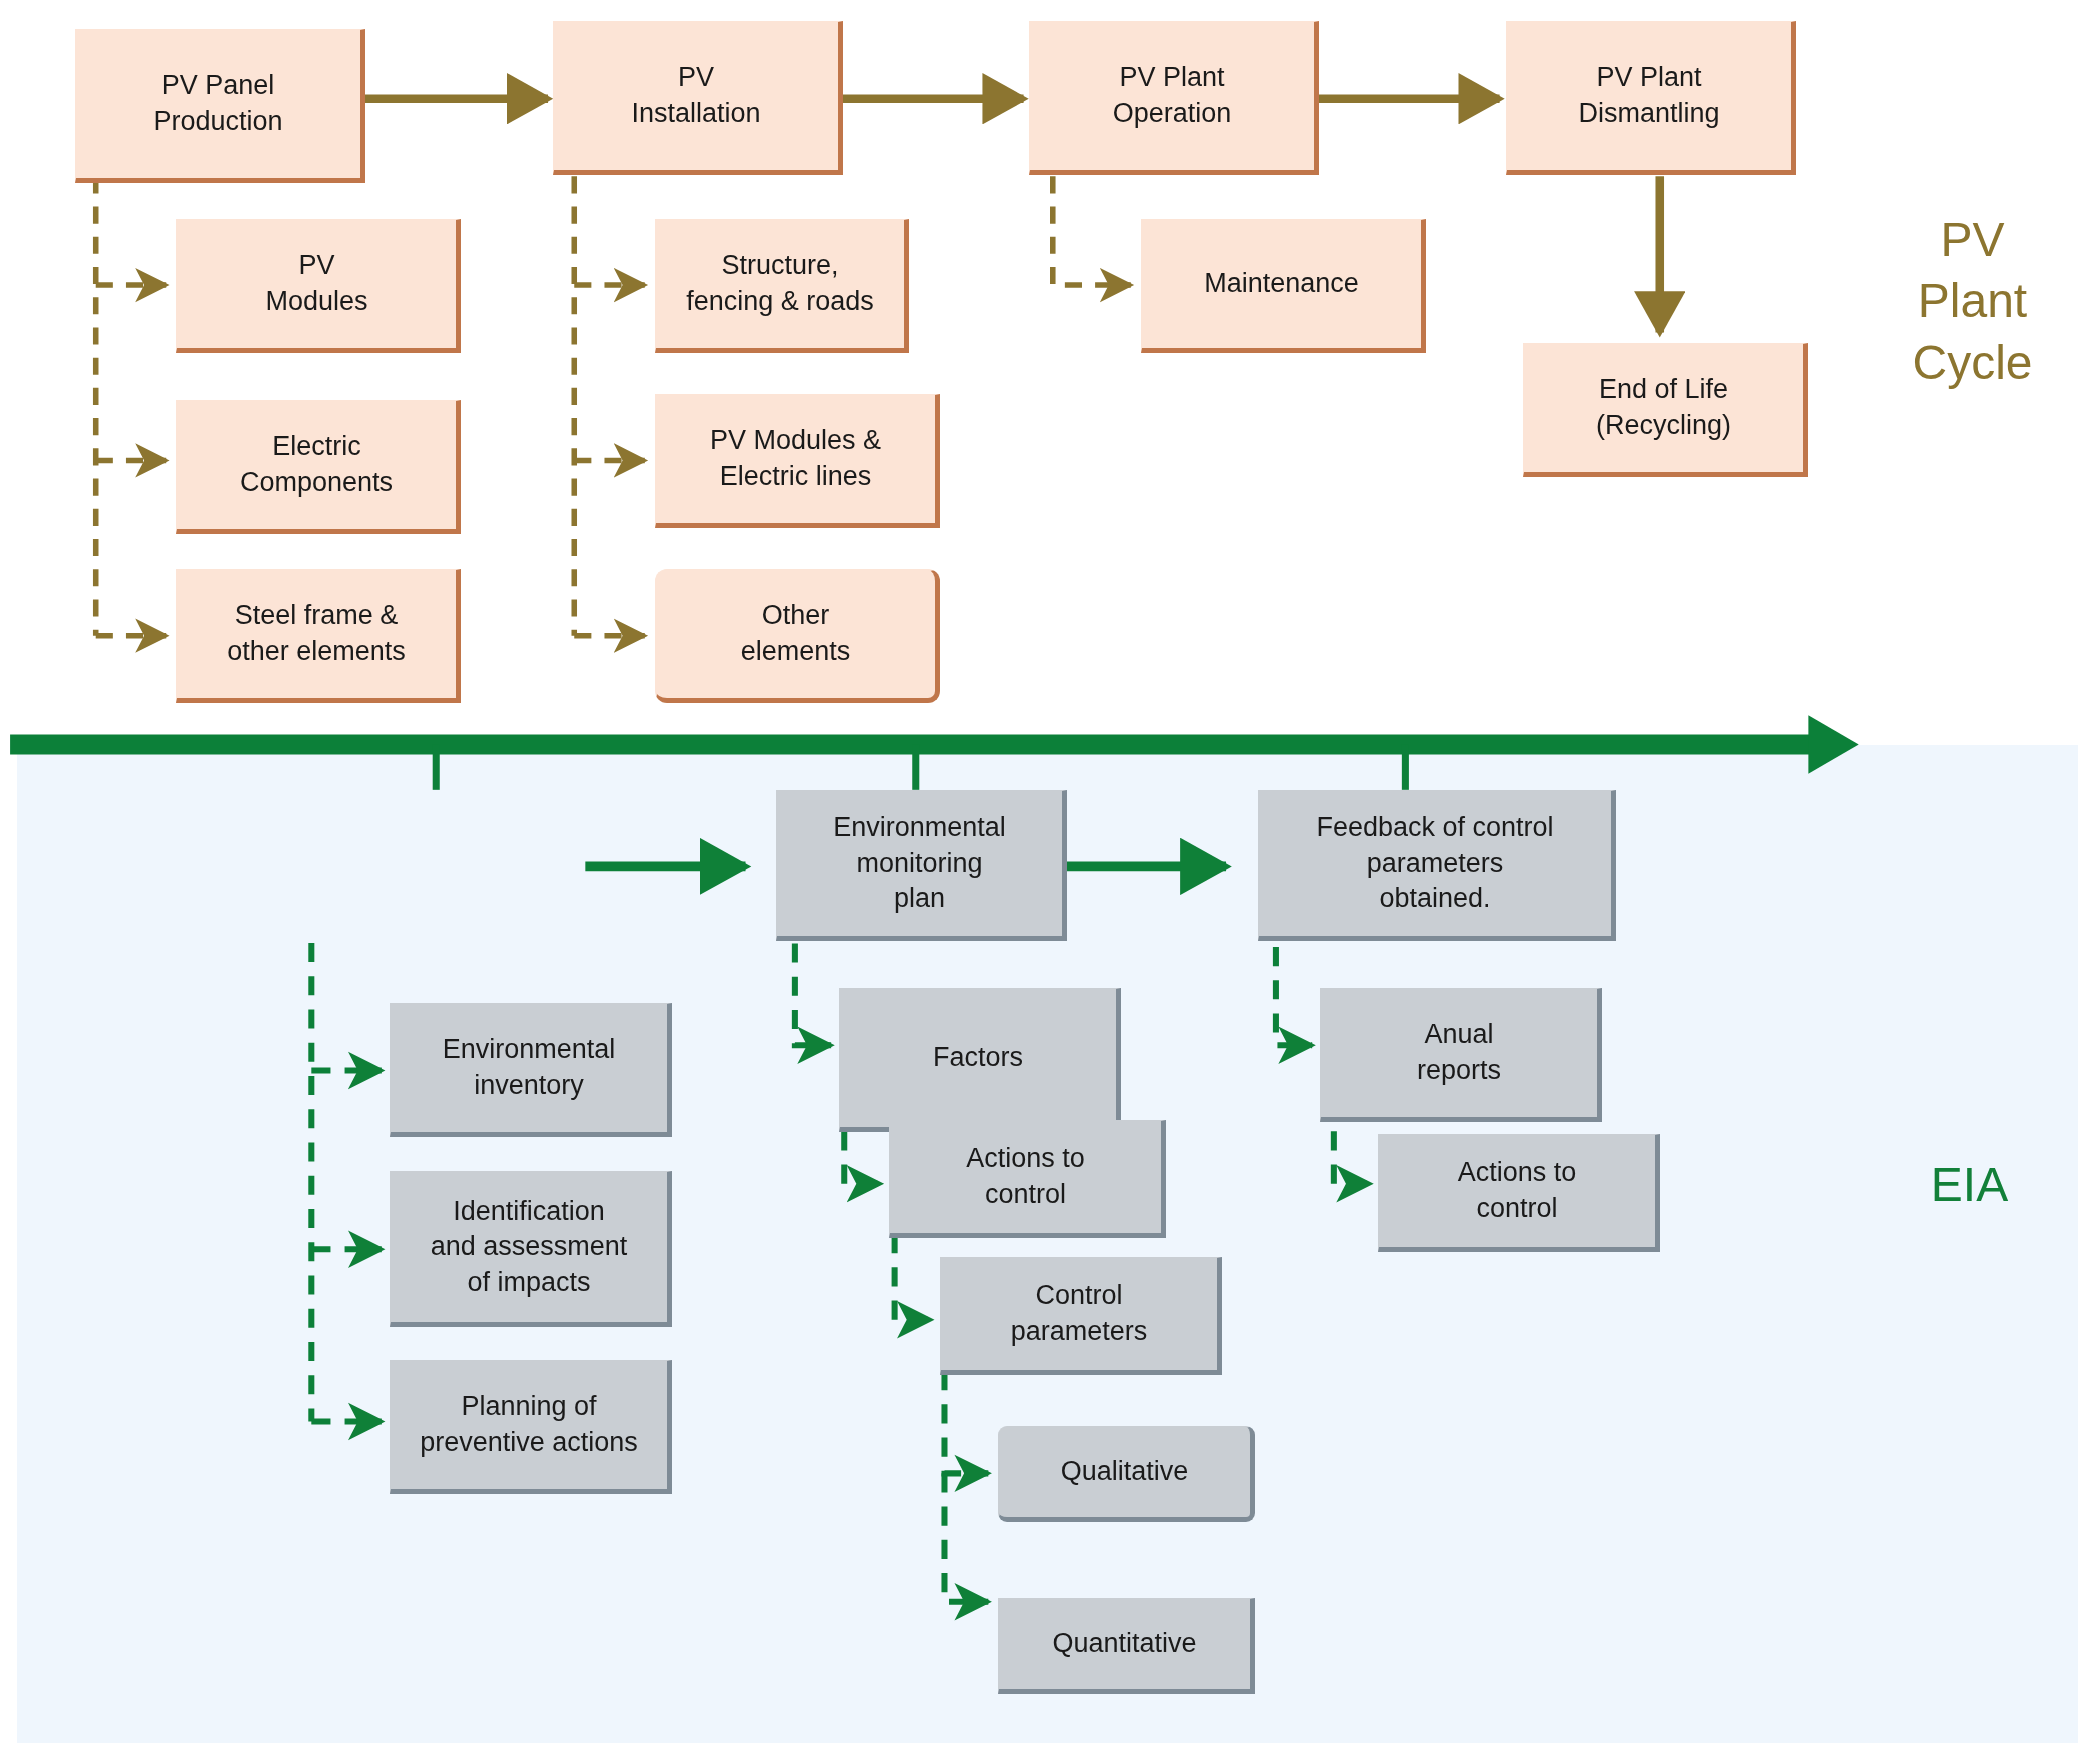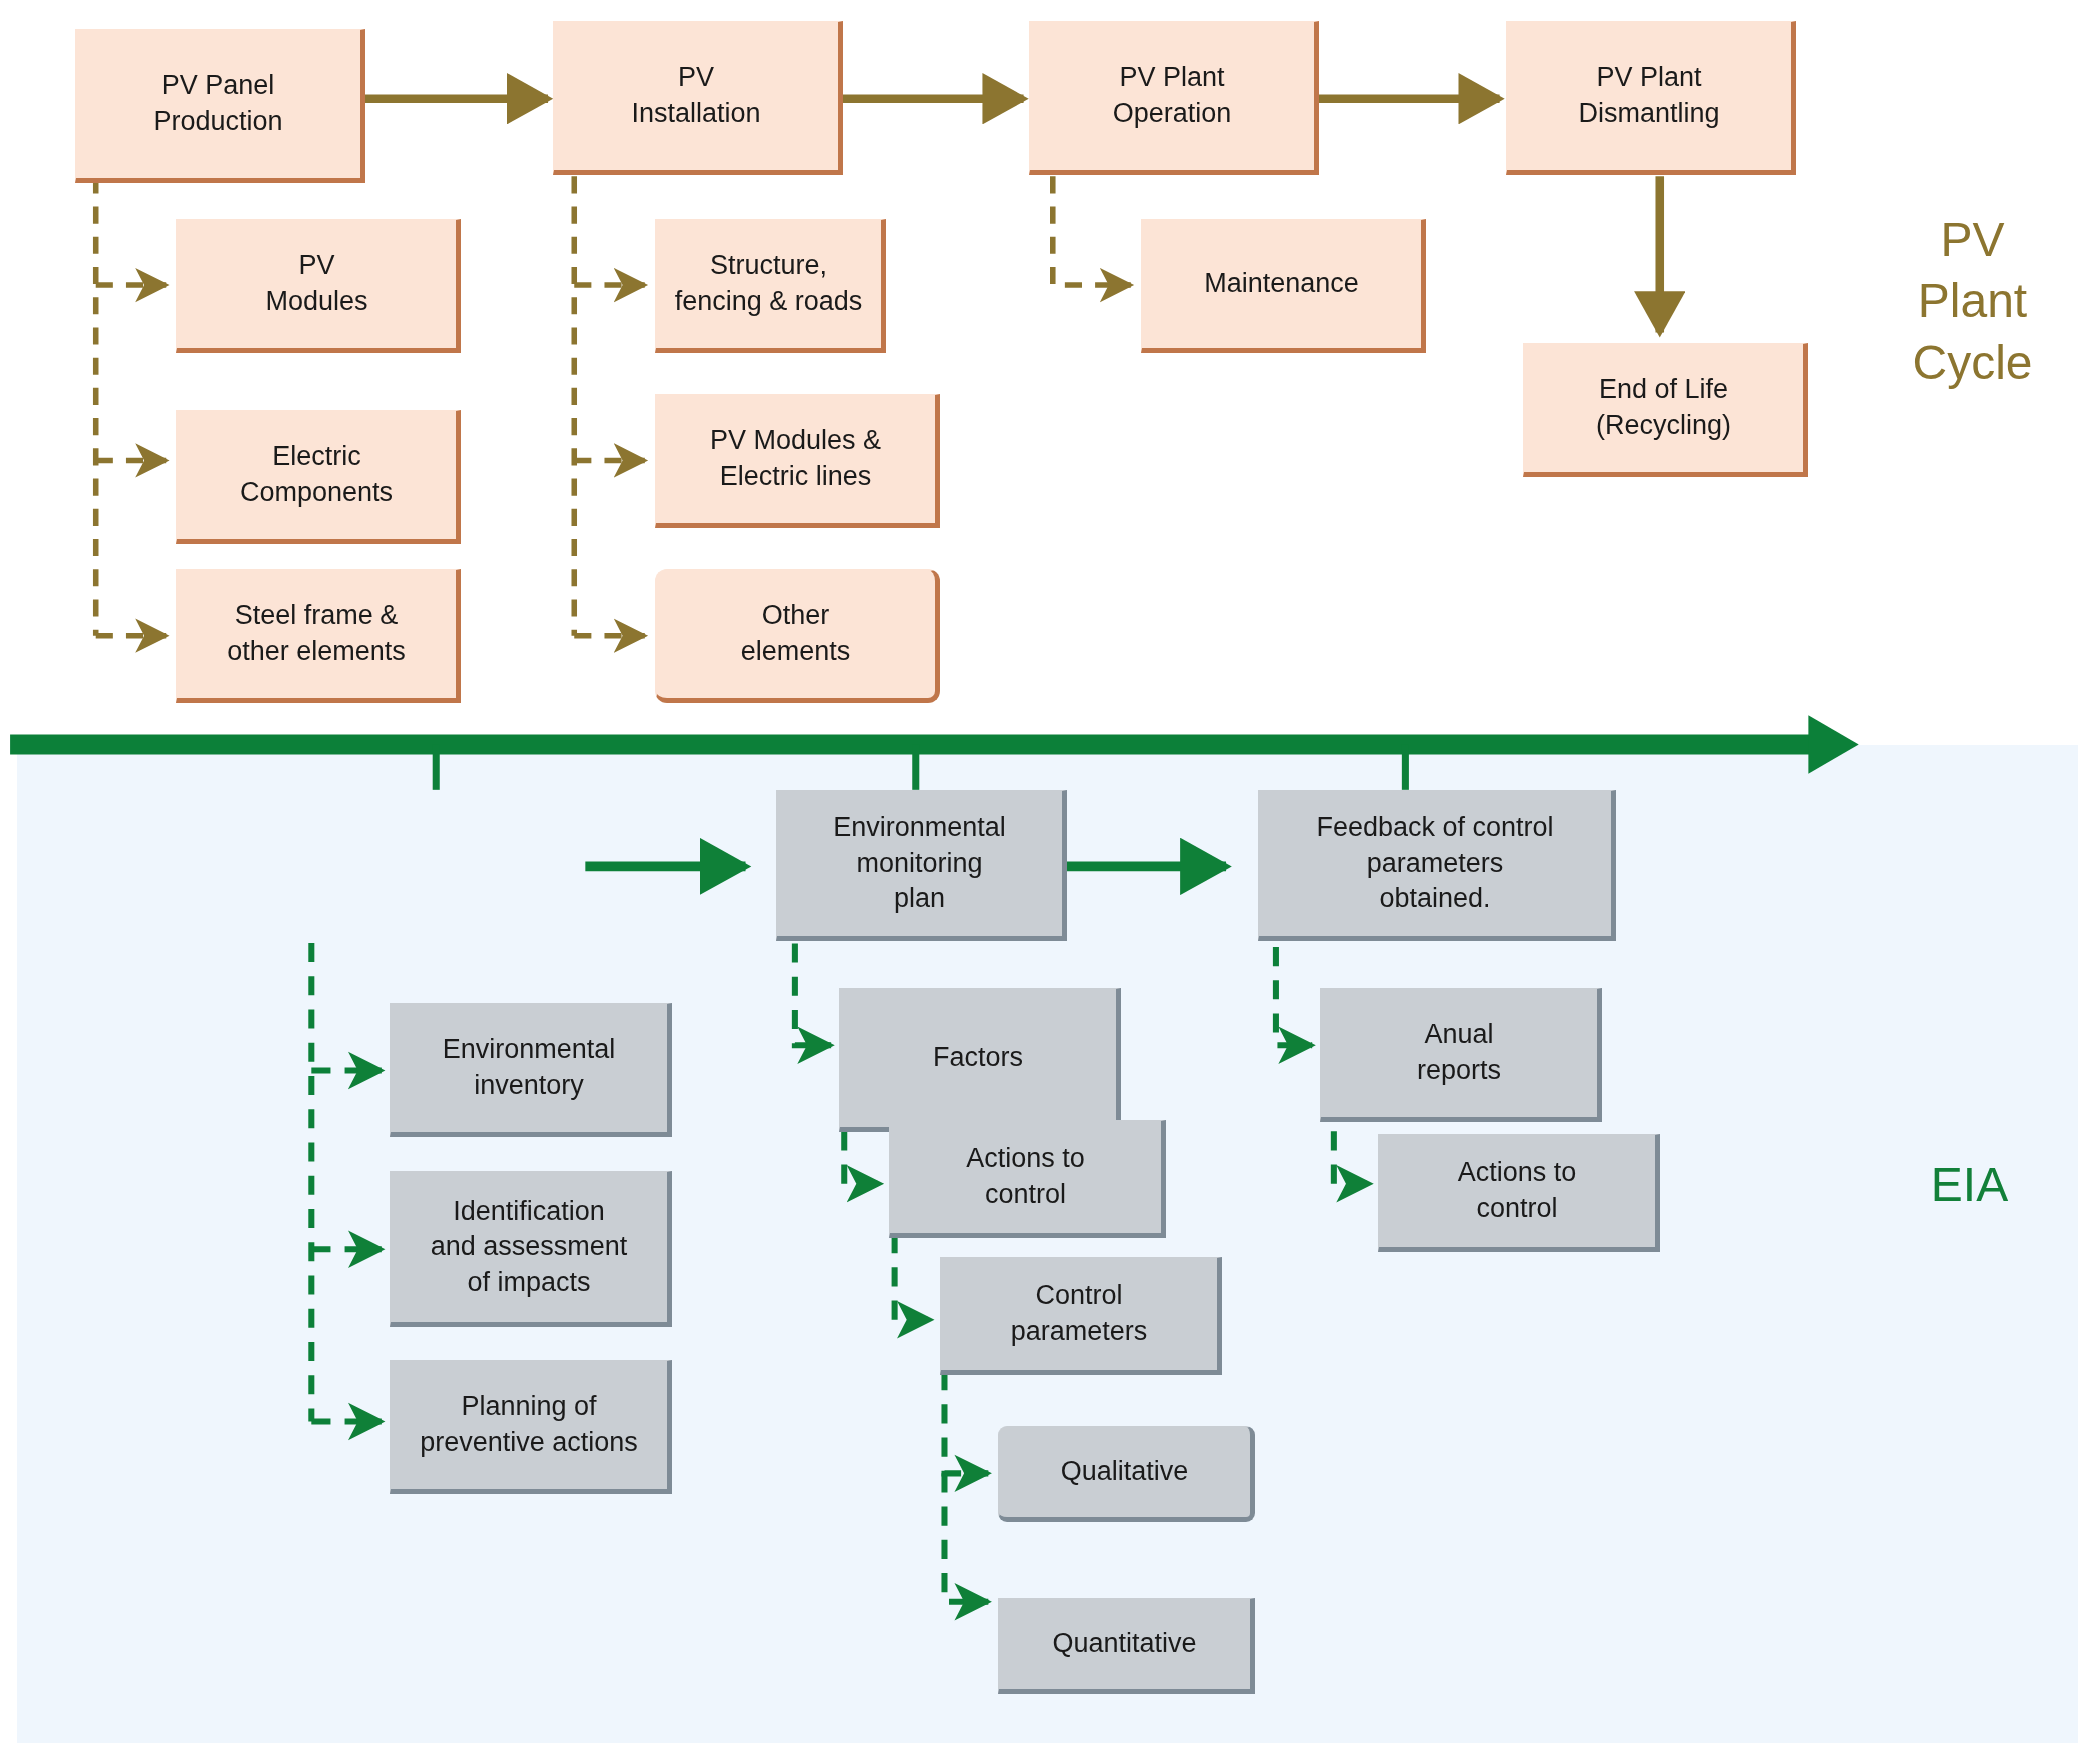--- a/index.html
+++ b/index.html
@@ -150,27 +150,27 @@
 
   <div class="box pv" style="left:1029px; top:21px; width:290px; height:154px;">PV Plant
 Operation</div>
 
   <div class="box pv" style="left:1506px; top:21px; width:290px; height:154px;">PV Plant
 Dismantling</div>
 
   <div class="box pv" style="left:176px; top:219px; width:285px; height:134px;">PV
 Modules</div>
 
-  <div class="box pv" style="left:176px; top:410px; width:285px; height:134px;">Electric
+  <div class="box pv" style="left:176px; top:400px; width:285px; height:134px;">Electric
 Components</div>
 
   <div class="box pv" style="left:176px; top:569px; width:285px; height:134px;">Steel frame &amp;
 other elements</div>
 
-  <div class="box pv" style="left:655px; top:219px; width:231px; height:134px;">Structure,
+  <div class="box pv" style="left:655px; top:219px; width:254px; height:134px;">Structure,
 fencing &amp; roads</div>
 
   <div class="box pv" style="left:655px; top:394px; width:285px; height:134px;">PV Modules &amp;
 Electric lines</div>
 
   <div class="box pv" style="left:655px; top:569px; width:285px; height:134px;border-radius:12px;">Other
 elements</div>
 
   <div class="box pv" style="left:1141px; top:219px; width:285px; height:134px;">Maintenance</div>
 

